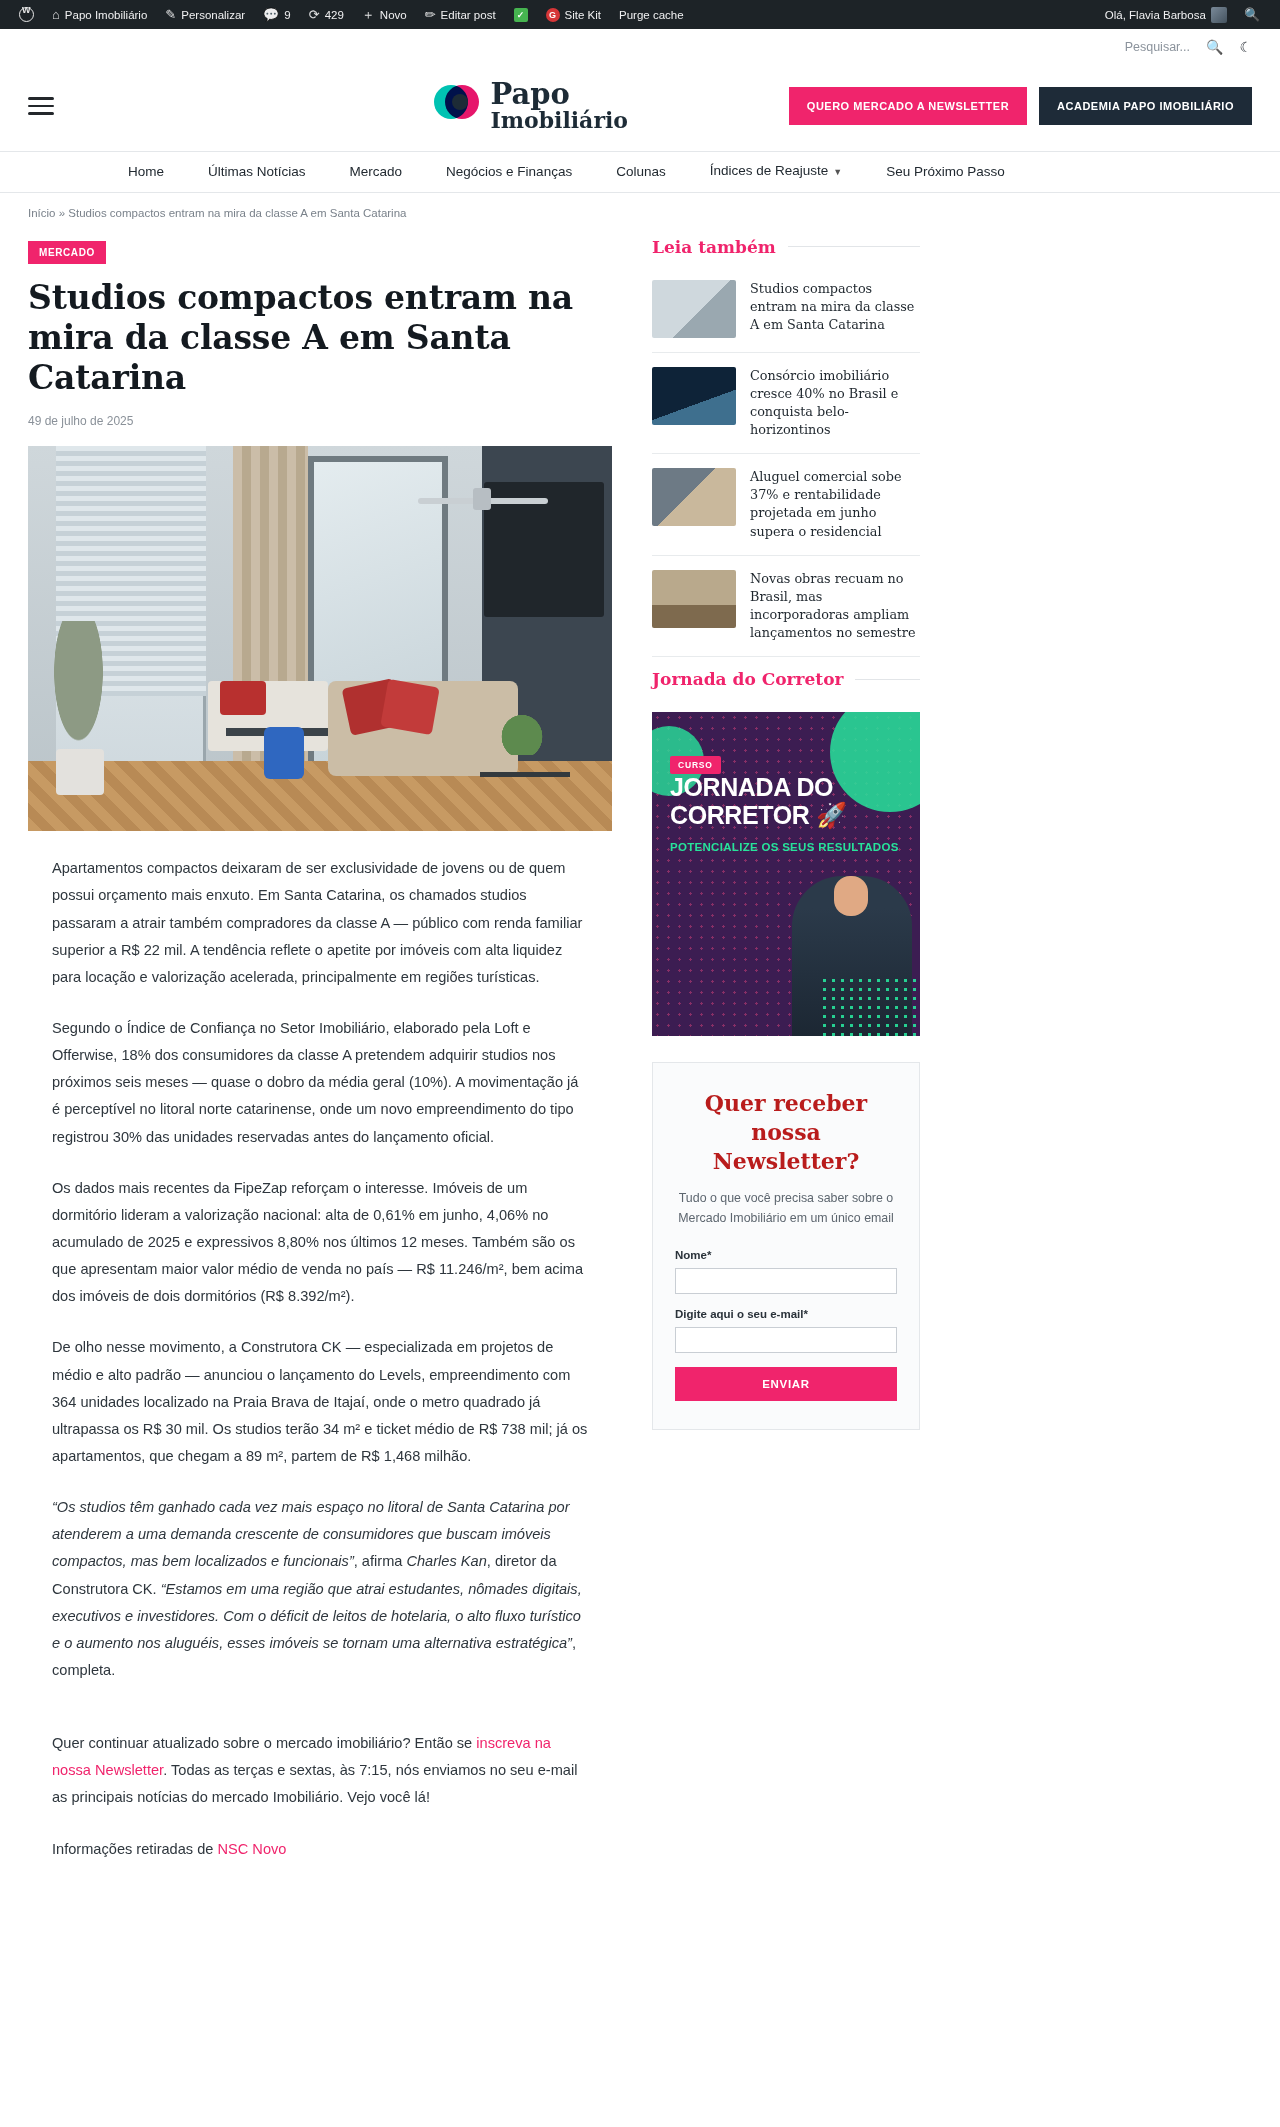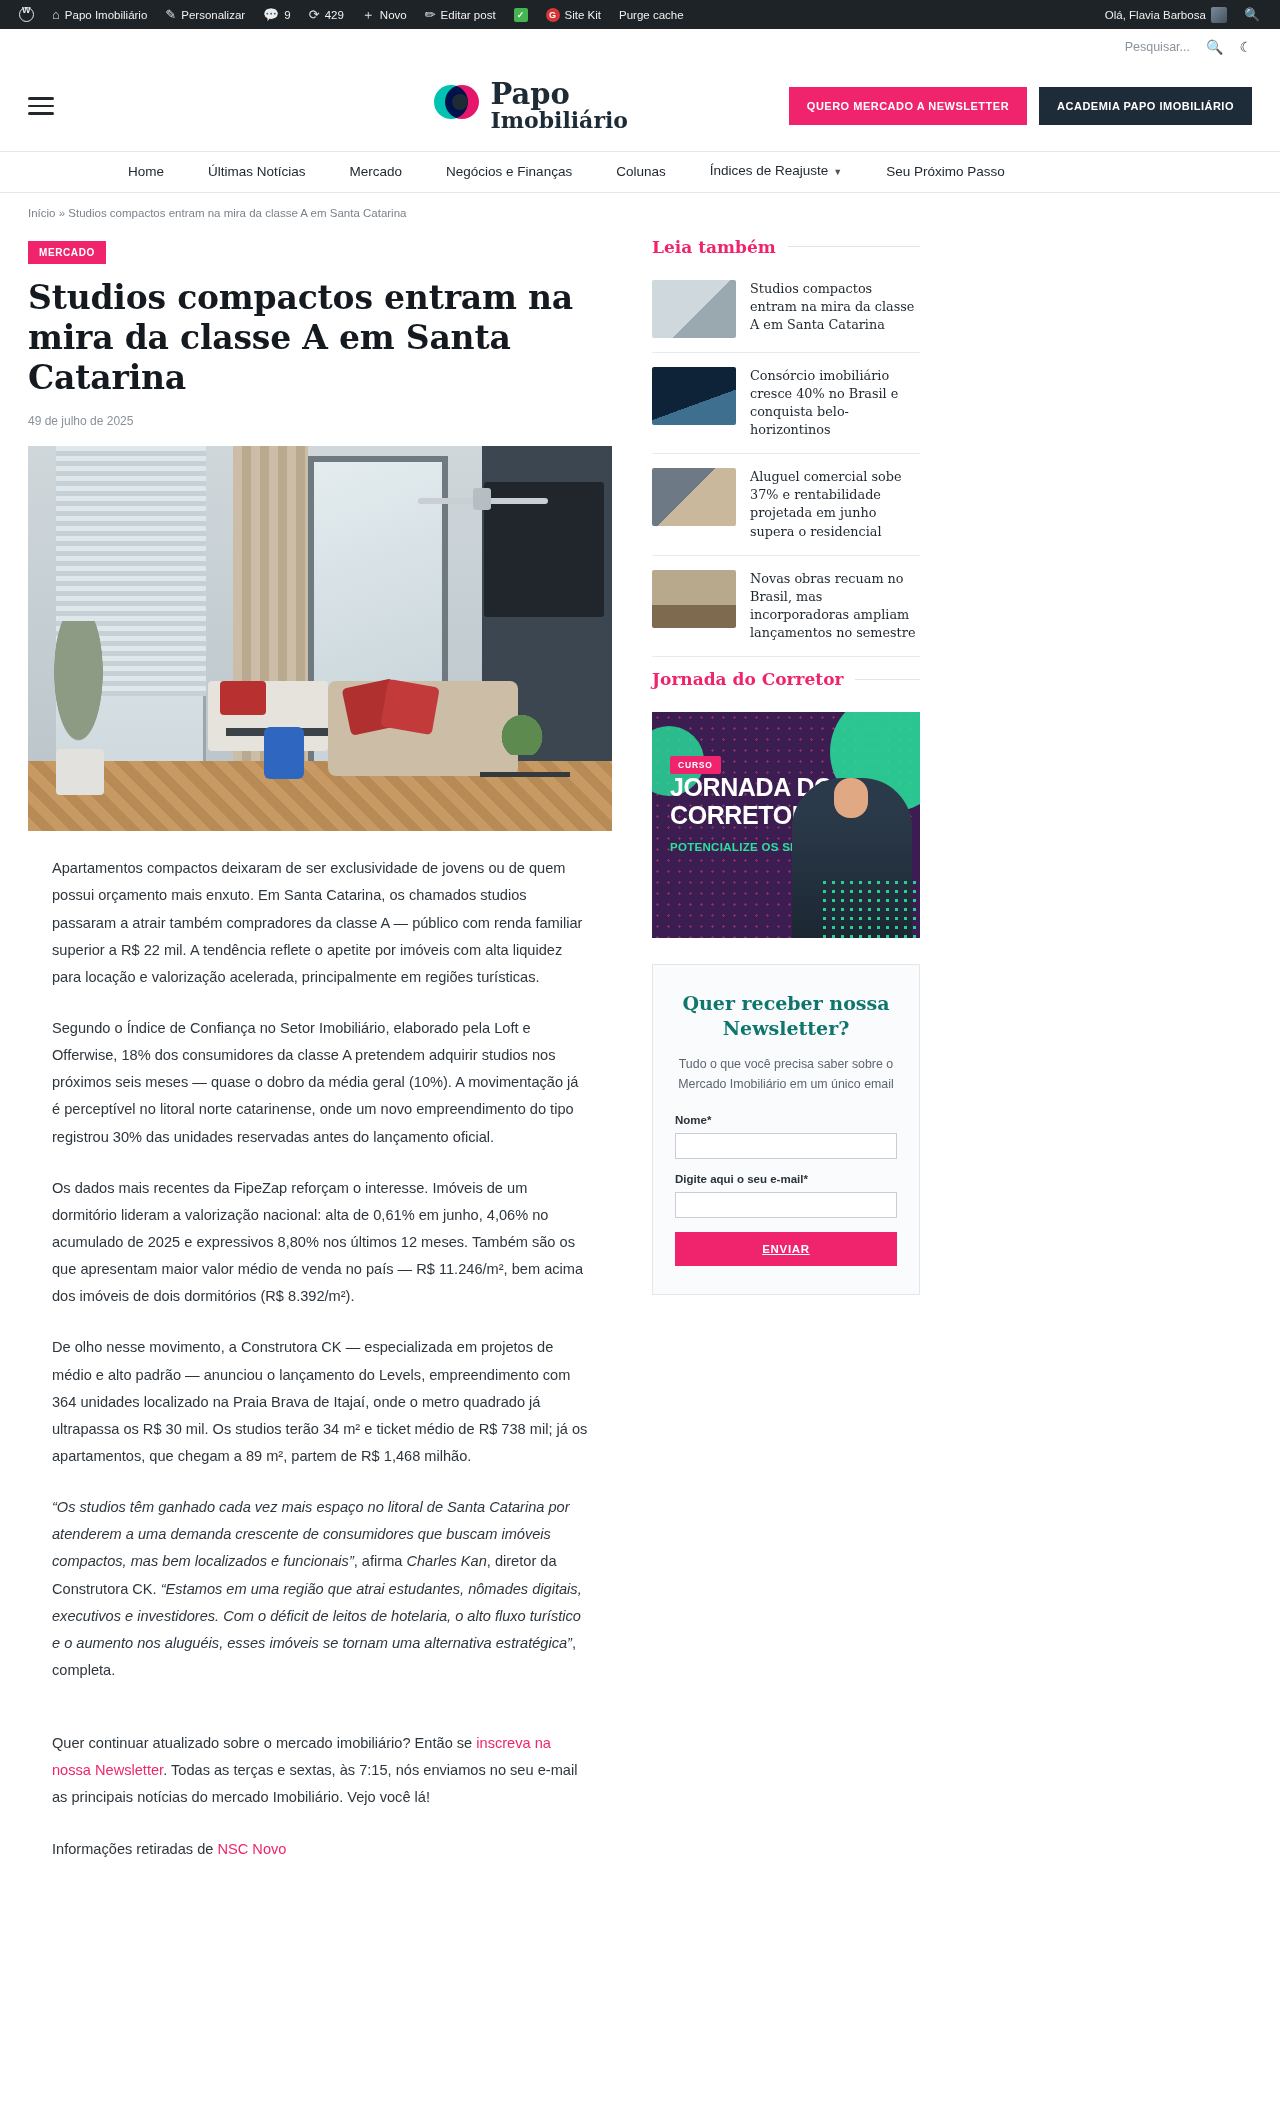--- a/index.html
+++ b/index.html
@@ -221,21 +221,21 @@
   .rel-thumb { width: 84px; height: 58px; flex:0 0 84px; border-radius:2px; }
   .rel-t1 { background: linear-gradient(135deg,#cfd8dd 0 55%,#9aa8b0 55%); }
   .rel-t2 { background: linear-gradient(160deg,#0e2338 0 60%,#3e6f8e 60%); }
   .rel-t3 { background: linear-gradient(135deg,#6d7a85 0 45%,#c9b89c 45%); }
   .rel-t4 { background: linear-gradient(180deg,#b9a98c 0 60%,#7e6a4e 60%); }
   .rel-txt {
     font-family:"DejaVu Serif", serif; font-size: 12.8px; line-height:1.42; color:#1e262d;
   }
 
   .promo {
-    width: 268px; height: 226px; margin-top: 14px; position:relative; overflow:hidden;
+    width: 268px; height: 324px; margin-top: 14px; position:relative; overflow:hidden;
     background:#3c1d52;
   }
   .promo .dots {
     position:absolute; inset:0;
     background-image: radial-gradient(#e5467f 1.2px, transparent 1.3px);
     background-size: 11px 11px; opacity:.45;
   }
   .promo .grn { position:absolute; right:-30px; top:-20px; width:120px; height:120px; background:#27e39b; border-radius:50%; opacity:.85;}
   .promo .grn2 { position:absolute; left:-18px; top:14px; width:70px; height:70px; background:#27e39b; border-radius:50%; opacity:.8;}
   .promo .tag {
@@ -252,35 +252,34 @@
   .promo .head { position:absolute; right:52px; bottom:120px; width:34px; height:40px; background:#e0a984; border-radius:16px;}
   .promo .pix { position:absolute; right:0; bottom:0; width:100px; height:60px;
     background-image: radial-gradient(#27e39b 1.5px, transparent 1.6px);
     background-size: 9px 9px; opacity:.9;}
 
   .news {
     margin-top: 26px; border:1px solid #e4e7ea; background:#fafbfc;
     padding: 26px 22px 28px; text-align:center;
   }
   .news h3 {
-    font-family:"DejaVu Serif", serif; font-size: 19px; line-height:1.3;
-    margin: 0 0 14px; color:#0f766e;
+    font-family:"DejaVu Serif", serif; font-size: 22px; line-height:1.3;
+    margin: 0 0 14px; color:#b91c1c;
   }
   .news p { font-size: 12.4px; line-height:1.6; color:#5d666f; margin:0 0 20px; }
   .news .fld { text-align:left; margin-bottom: 14px; }
   .news label { display:block; font-size:11.5px; font-weight:bold; color:#2a323a; margin-bottom:7px; }
   .news input {
     width:100%; height:26px; border:1px solid #c9ced4; background:#fff;
     font-size:12px; padding: 0 8px; font-family:"Liberation Sans", sans-serif;
   }
   .news .submit {
     width:100%; background:#f0246c; color:#fff; border:none; cursor:pointer;
     font-size:11.5px; font-weight:bold; letter-spacing:.7px; padding: 11px 0;
     font-family:"Liberation Sans", sans-serif;
-    text-decoration:underline;
   }
   .bottom-pad { height: 40px; }
 </style>
 </head>
 <body>
 
 <div class="adminbar">
   <div class="ab-item">
     <span class="wp-logo"></span>
   </div>

